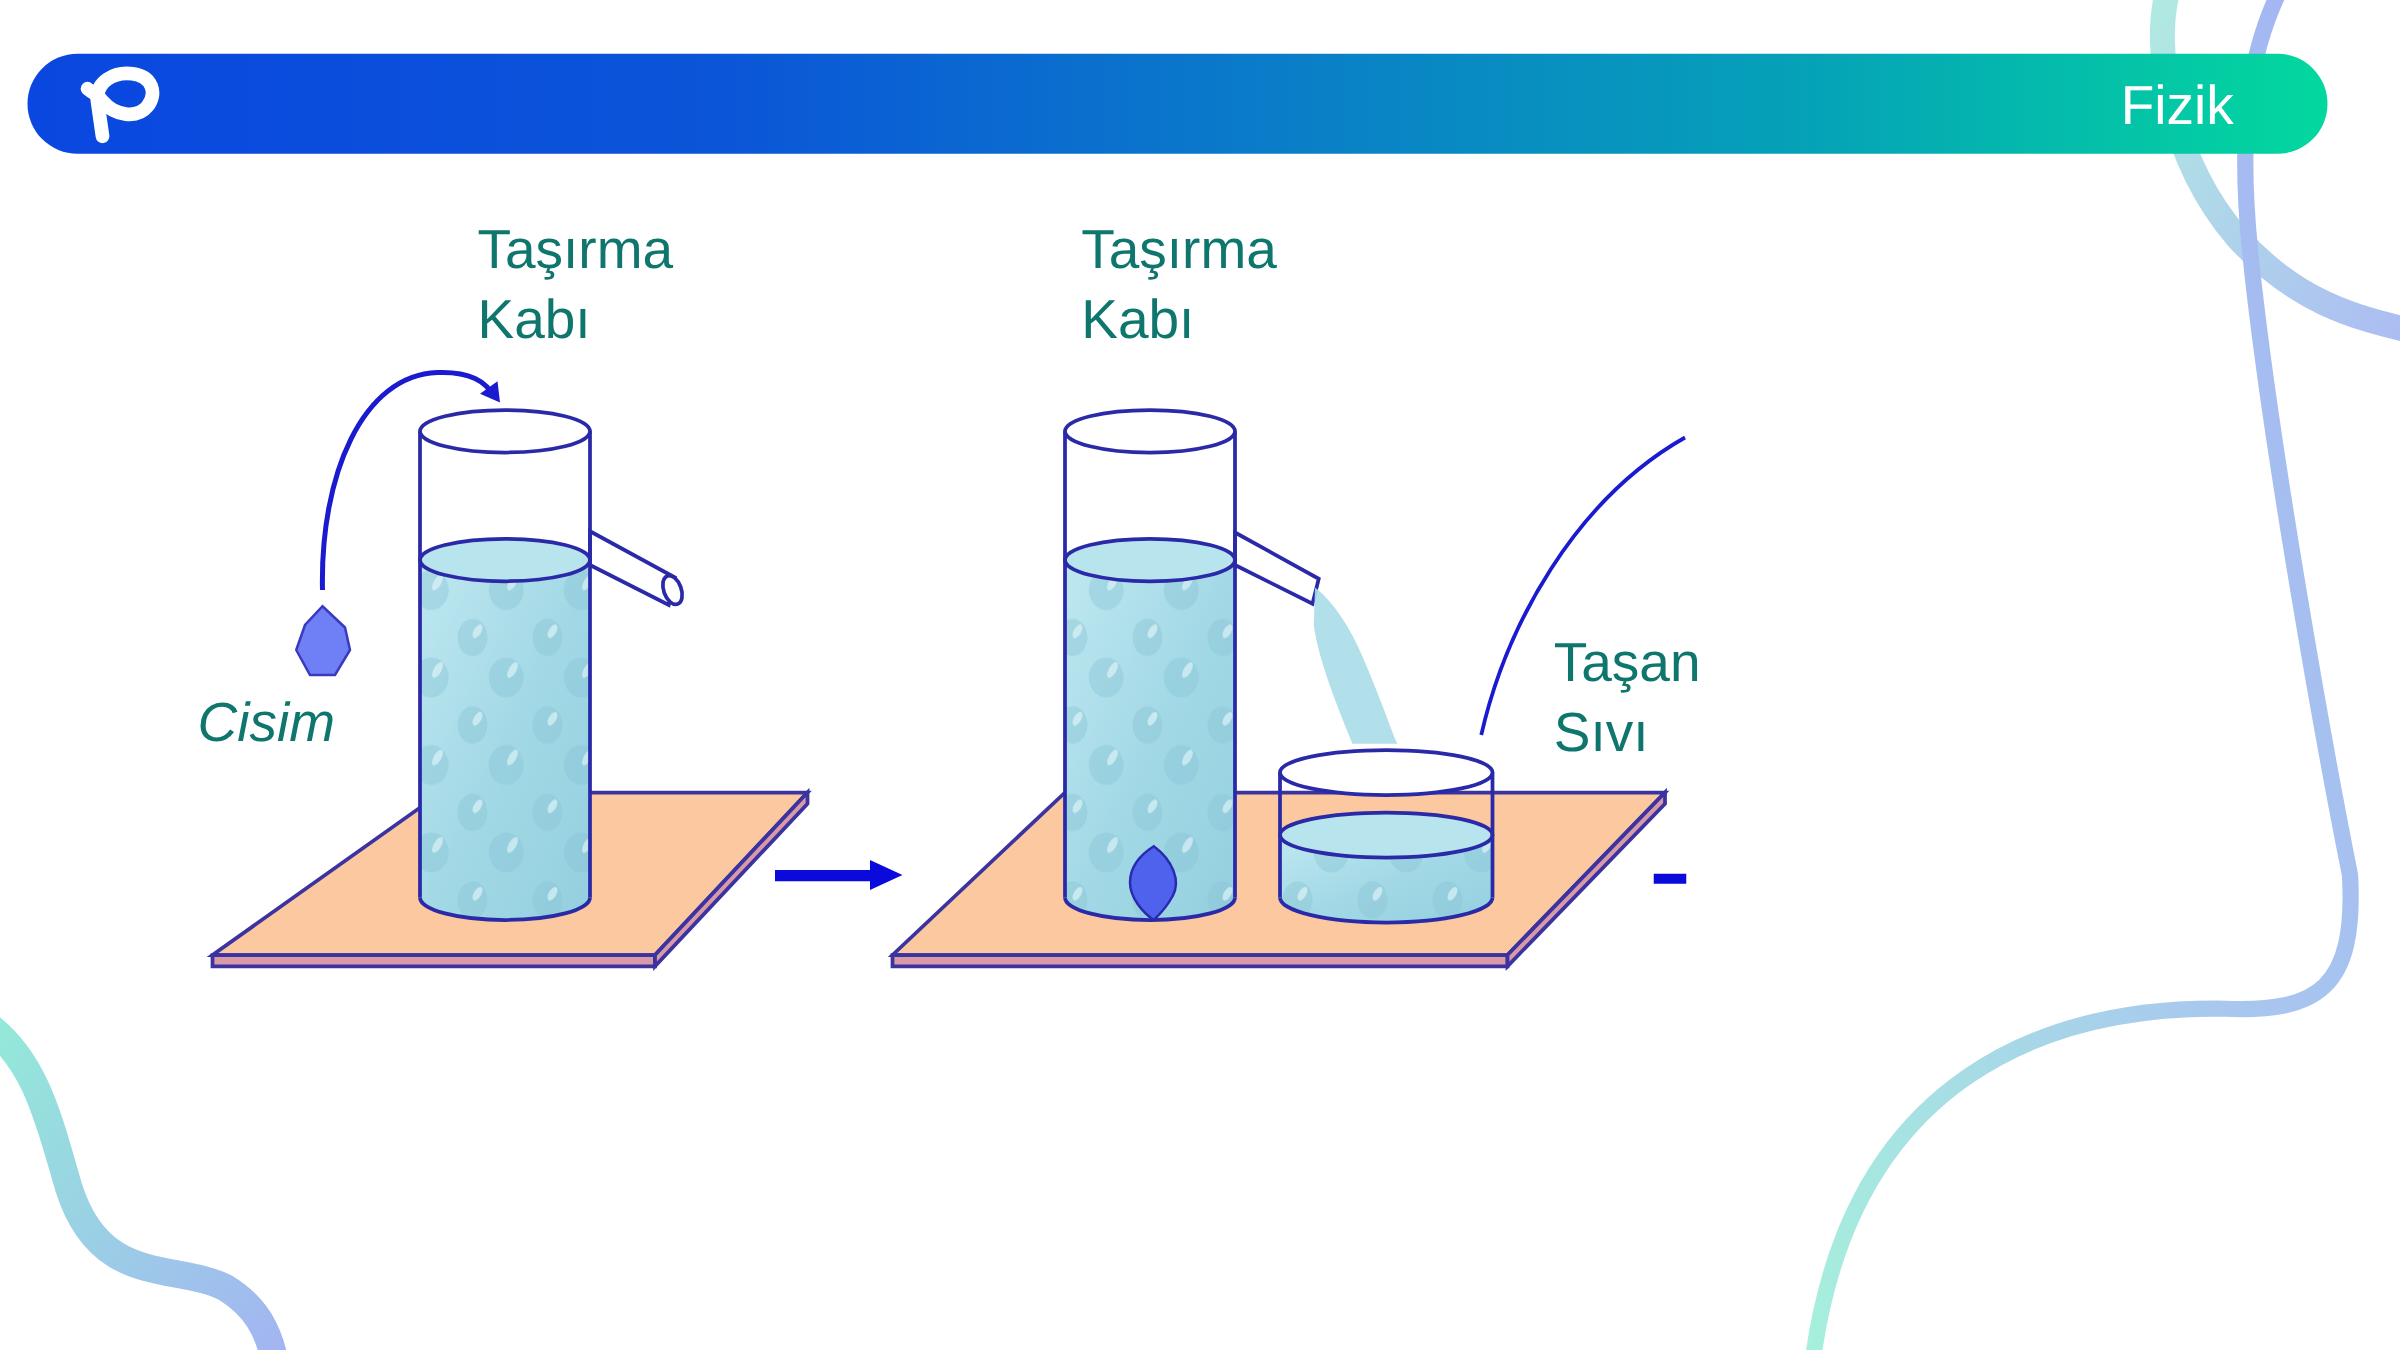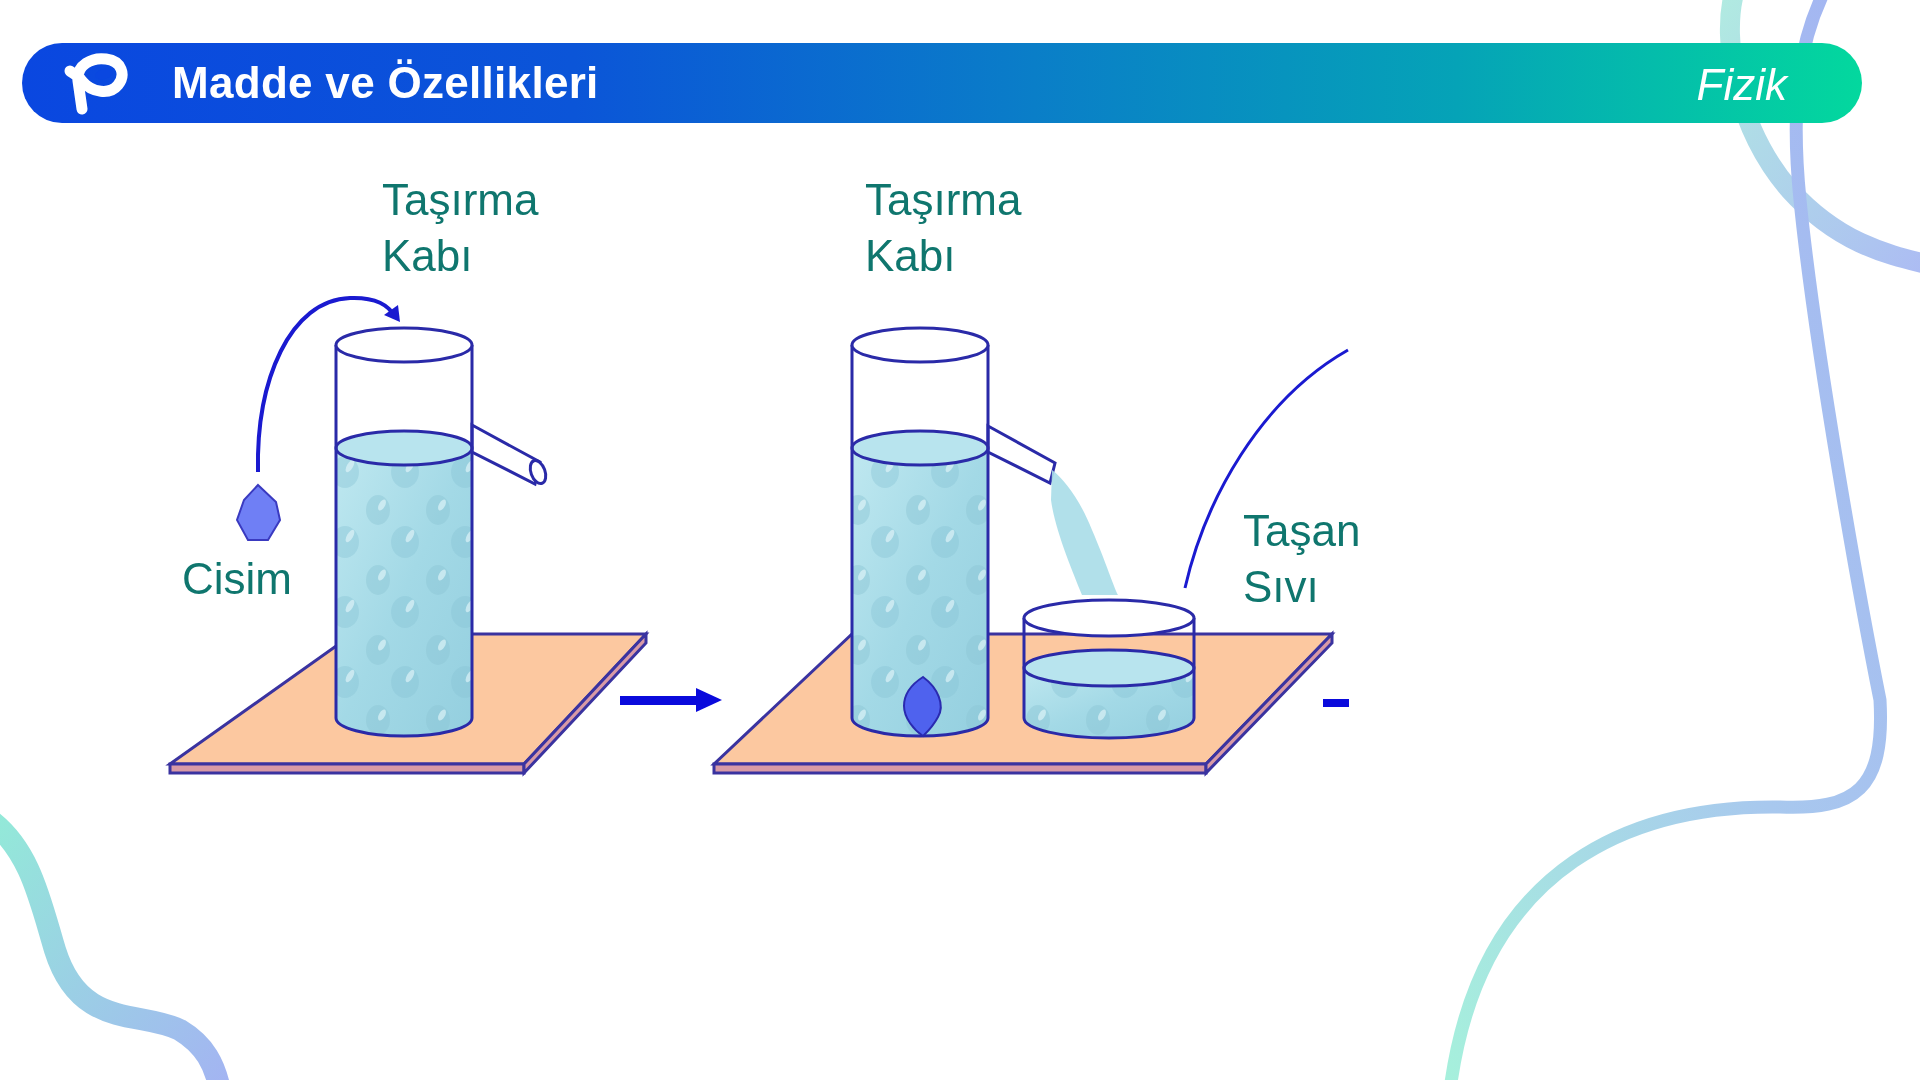--- a/index.html
+++ b/index.html
@@ -14,21 +14,21 @@
     border-radius: 40px;
     background: linear-gradient(90deg, #0a47e0 0%, #0b55d8 30%, #0a7ec8 55%, #05a3b7 78%, #03d89e 100%);
   }
   .logo { position: absolute; left: 40px; top: 8px; width: 70px; height: 64px; }
   .title {
     position: absolute; left: 150px; top: 16px; color: #fff;
     font-size: 44px; font-weight: bold; letter-spacing: 0.3px; line-height: 48px;
   }
   .subject {
     position: absolute; right: 75px; top: 18px; color: #fff;
-    font-size: 44px; font-style: italic; line-height: 48px;
+    font-size: 44px; line-height: 48px;
   }
   .diagram { position: absolute; left: 0; top: 0; width: 1920px; height: 1080px; }
   .lbl {
     position: absolute; color: #0f766e; font-size: 44px; line-height: 56px; white-space: pre-line;
   }
 </style>
 </head>
 <body>
 
 <svg class="deco" viewBox="0 0 1920 1080">
@@ -53,21 +53,20 @@
   <path d="M 1735 -10 C 1720 40, 1738 130, 1790 190 C 1840 245, 1890 255, 1930 265" fill="none" stroke="url(#gT)" stroke-width="20" opacity="0.9"></path>
 
   <path d="M 1825 -10 C 1800 40, 1790 100, 1800 200 C 1815 350, 1860 600, 1880 700 C 1885 790, 1855 810, 1780 807 C 1640 805, 1480 860, 1450 1090" fill="none" stroke="url(#gR)" stroke-width="13"></path>
 </svg>
 
 <div class="header">
   <svg class="logo" viewBox="0 0 70 64">
     <path d="M 20 58 L 16 30 C 14 14, 30 6, 44 8 C 60 10, 64 24, 56 34 C 48 44, 30 42, 20 30 C 16 24, 10 22, 8 20" fill="none" stroke="#ffffff" stroke-width="11" stroke-linecap="round" stroke-linejoin="round"></path>
     <ellipse cx="42" cy="23" rx="9" ry="5" fill="#0a47e0" transform="rotate(-15 42 23)"></ellipse>
   </svg>
-  <div class="title">Madde ve Özellikleri</div>
   <div class="subject">Fizik</div>
 </div>
 
 <svg class="diagram" viewBox="0 0 1920 1080">
   <defs>
     <linearGradient id="water" x1="0" y1="0" x2="1" y2="1">
       <stop offset="0" stop-color="#bfe8f0"></stop>
       <stop offset="0.5" stop-color="#a3d9e6"></stop>
       <stop offset="1" stop-color="#94cfdf"></stop>
     </linearGradient>
@@ -148,17 +147,17 @@
     </g>
 
     <path d="M 1185 588 C 1205 500, 1260 400, 1348 350" fill="none" stroke="#1a1ad0" stroke-width="3"></path>
 
     <rect x="1323" y="699" width="26" height="8" fill="#0a0adc"></rect>
   </g>
 </svg>
 
 <div class="lbl" style="left:382px; top:172px;">Taşırma
 Kabı</div>
-<div class="lbl" style="left:182px; top:551px;">Cisim</div>
+<div class="lbl" style="left:158px; top:551px;font-style:italic;">Cisim</div>
 <div class="lbl" style="left:865px; top:172px;">Taşırma
 Kabı</div>
 <div class="lbl" style="left:1243px; top:503px;">Taşan
 Sıvı</div>
 
 </body></html>

